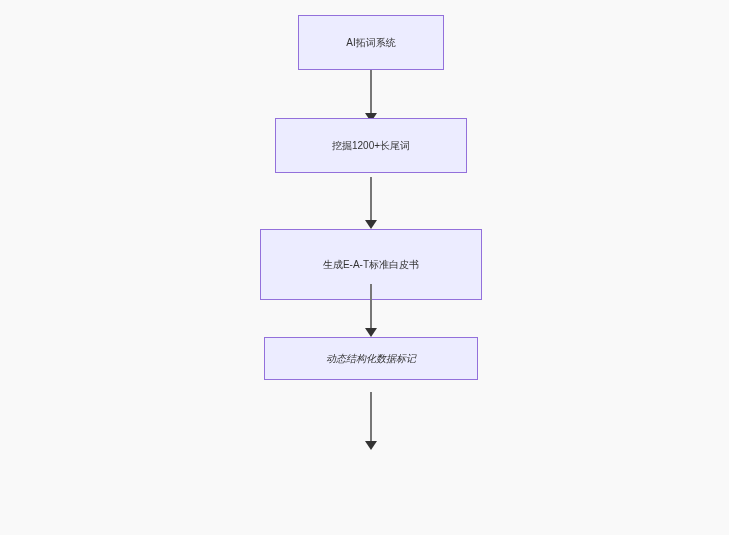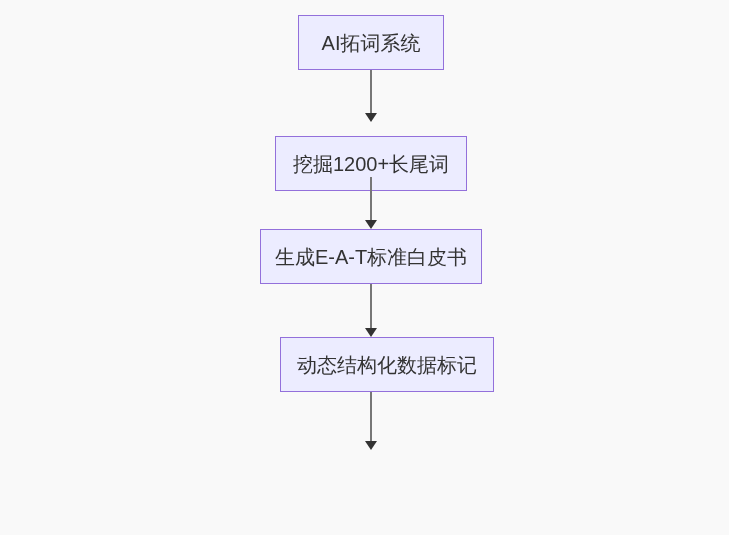--- a/index.html
+++ b/index.html
@@ -15,32 +15,32 @@
     height: 535px;
     background: #f9f9f9;
     overflow: hidden;
   }
   .flow-node {
     position: absolute;
     box-sizing: border-box;
     background: #ECECFF;
     border: 1px solid #9370DB;
     color: #333333;
-    font-size: 20px;
+    font-size: 10px;
     line-height: 1;
     display: flex;
     align-items: center;
     justify-content: center;
     text-align: center;
     white-space: nowrap;
   }
   .node-1 { left: 298px; top: 15px;  width: 146px; height: 55px; }
-  .node-2 { left: 275px; top: 136px; width: 192px; height: 55px; }
-  .node-3 { left: 260px; top: 229px; width: 222px; height: 55px; }
-  .node-4 { left: 280px; top: 337px; width: 214px; height: 55px; }
+  .node-2 { left: 275px; top: 118px; width: 192px; height: 55px; }
+  .node-3 { left: 260px; top: 229px; width: 222px; height: 71px; }
+  .node-4 { left: 264px; top: 337px; width: 214px; height: 43px; font-style: italic; }
   .node-5 { left: 254px; top: 450px; width: 234px; height: 56px; }
   .connector {
     position: absolute;
     left: 365px;
     width: 12px;
     display: flex;
     flex-direction: column;
     align-items: center;
   }
   .conn-1 { top: 70px;  height: 52px; }

